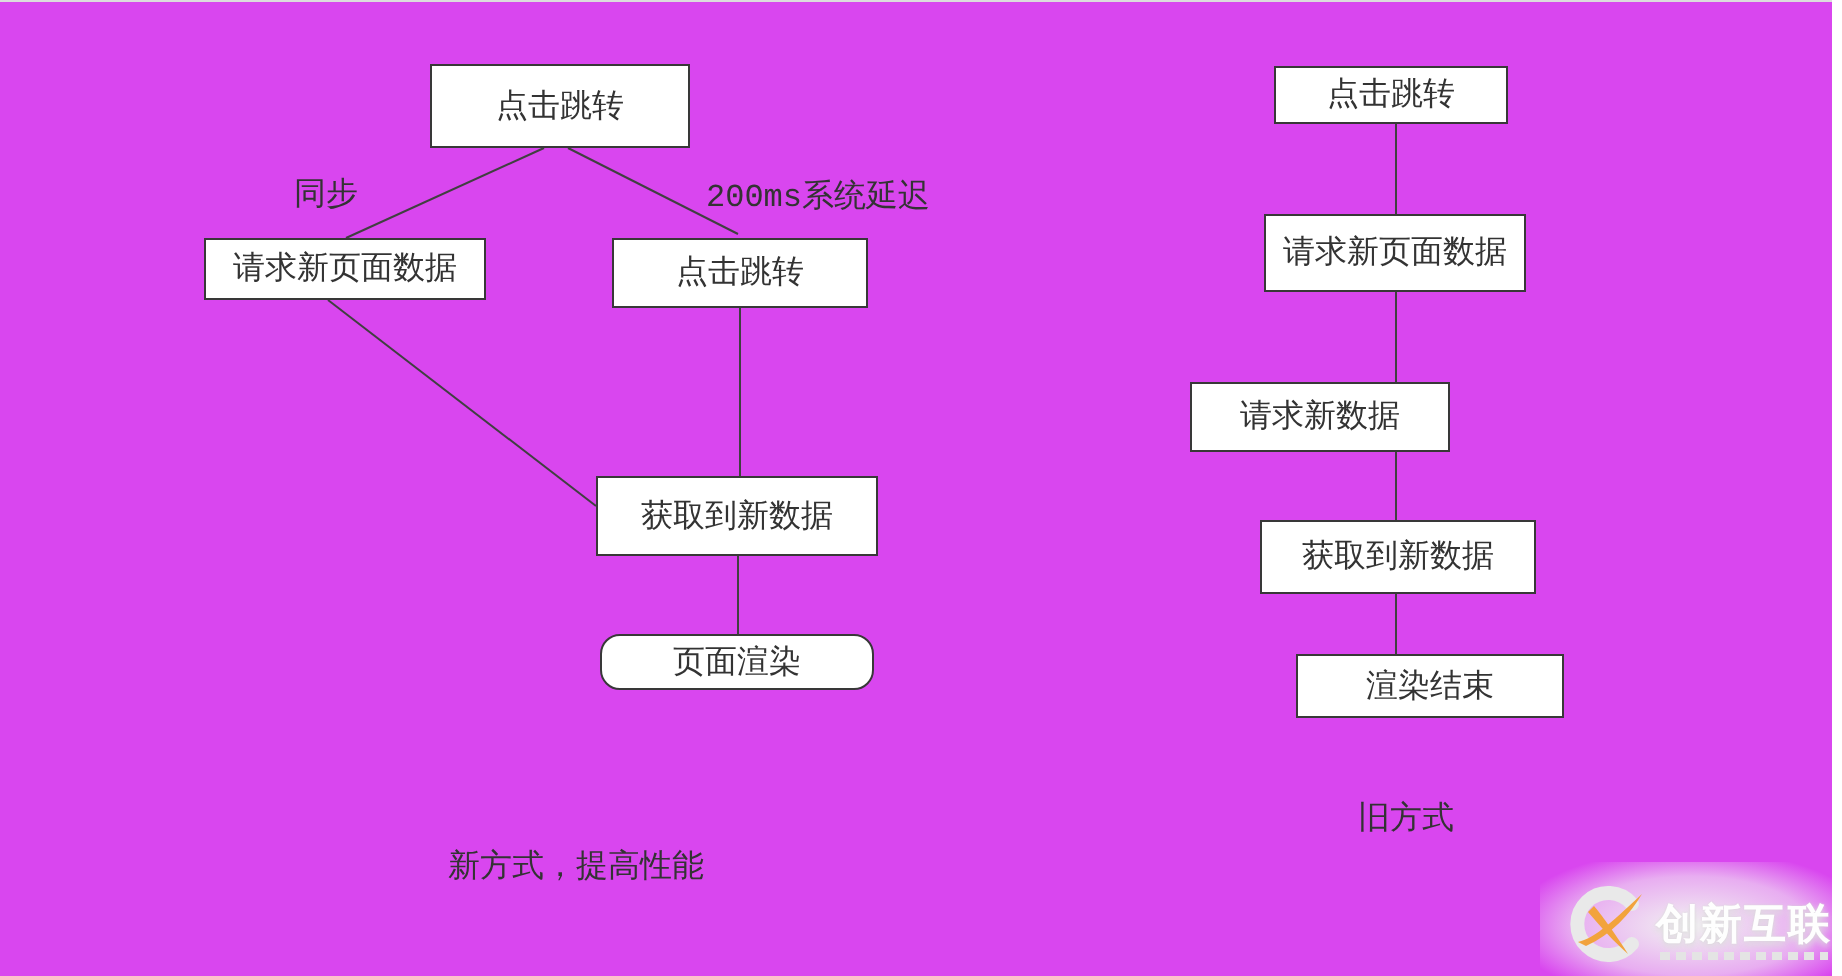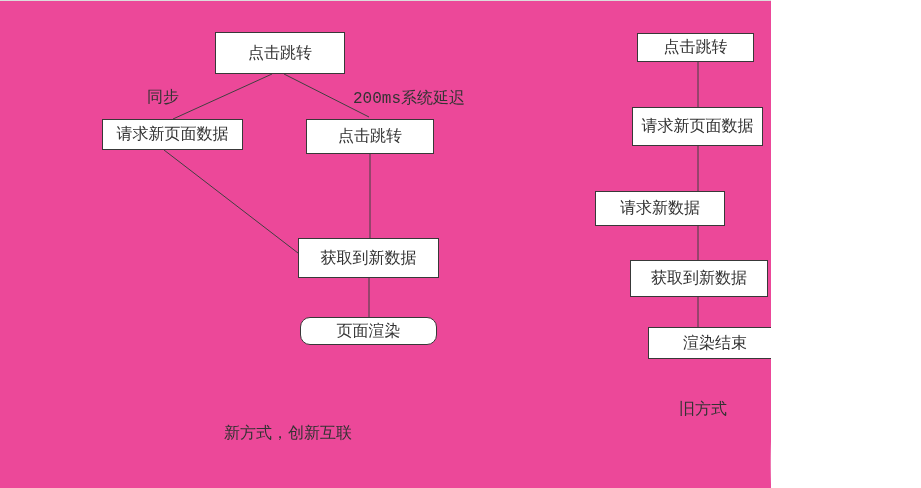--- a/index.html
+++ b/index.html
@@ -2,23 +2,23 @@
 <html><head>
 <meta charset="utf-8">
 <style>
   html, body { margin: 0; padding: 0; }
   body {
     font-family: "DejaVu Sans", "Liberation Sans", sans-serif;
     background: #ffffff;
   }
   #canvas {
     position: relative;
-    width: 771px;
+    width: 916px;
     height: 488px;
-    background: #ec4899;
+    background: #d946ef;
     border-top: 1px solid #dcdcdc;
     overflow: hidden;
     box-sizing: border-box;
   }
   #edges {
     position: absolute;
     left: 0; top: 0;
     width: 921px; height: 488px;
     pointer-events: none;
   }
@@ -126,26 +126,27 @@
 
   <div class="edge-label lbl-sync">同步</div>
   <div class="edge-label lbl-delay">200ms系统延迟</div>
 
   <div class="node n-r-click">点击跳转</div>
   <div class="node n-r-jump">请求新页面数据</div>
   <div class="node n-r-request">请求新数据</div>
   <div class="node n-r-got">获取到新数据</div>
   <div class="node n-r-render">渲染结束</div>
 
-  <div class="caption cap-left">新方式，创新互联</div>
+  <div class="caption cap-left">新方式，提高性能</div>
   <div class="caption cap-right">旧方式</div>
 
   <div class="watermark">
     <div class="watermark-glow"></div>
     <svg class="watermark-icon" viewBox="0 0 40 40">
       <path d="M 32,10 A 15.5,15.5 0 1 0 32,30" fill="none" stroke="#e9e9e9" stroke-width="7" stroke-linecap="round"></path>
       <path d="M5,29 C14,27 24,17 37,5 C31,15 22,25 9,31 Z" fill="#F2A33C"></path>
       <path d="M13,11 C18,17 25,27 30,35 C23,29 16,21 10,14 Z" fill="#F2A33C"></path>
     </svg>
+    <div class="watermark-brand">创新互联</div>
     <div class="watermark-microtext"></div>
   </div>
 
 </div>
 
 </body></html>

